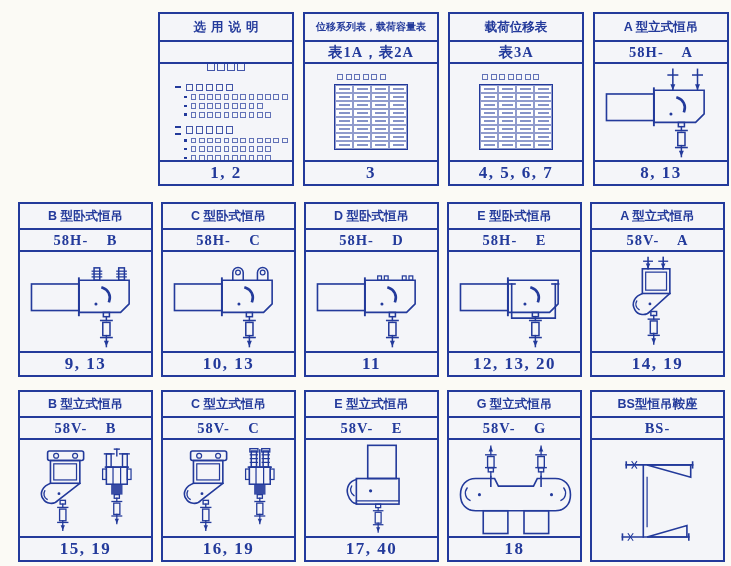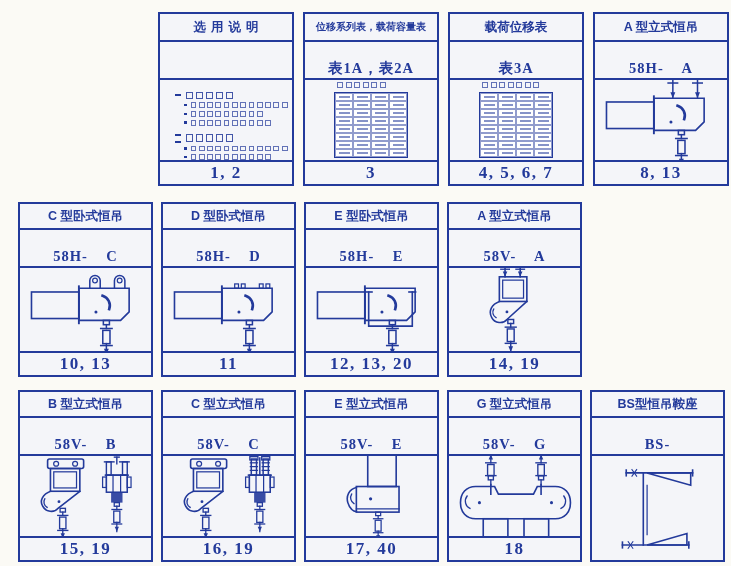--- a/index.html
+++ b/index.html
@@ -33,21 +33,21 @@
     color:var(--ink);font-weight:700;font-size:12.5px;
     white-space:nowrap;overflow:hidden;
   }
   #row2 .p-title,#row3 .p-title{height:24px;min-height:24px;}
   .p-title.wide{letter-spacing:5px;padding-left:5px;}
   .p-sub{
     height:20px;min-height:20px;border-bottom:2px solid var(--ink);
     display:flex;align-items:center;justify-content:center;
     color:var(--ink);font-weight:700;font-size:14.5px;
     font-family:"Liberation Serif", serif;
-    white-space:pre;letter-spacing:1px;margin-top:16px;
+    white-space:pre;letter-spacing:1px;
   }
   .p-body{
     flex:1;display:flex;align-items:center;justify-content:center;
     overflow:hidden;
   }
   .p-foot{
     height:22px;min-height:22px;border-top:2px solid var(--ink);
     display:flex;align-items:center;justify-content:center;
     color:var(--ink);font-weight:700;font-size:17px;
     font-family:"Liberation Serif", serif;
@@ -622,20 +622,30 @@
       <svg class="draw" viewBox="0 0 135 100">
           <use href="#hh-a" xlink:href="#hh-a"></use>
         </svg>
     </div>
     <div class="p-foot">8, 13</div>
   </div>
 </div>
 
 <div class="row" id="row2">
 
+  <div class="panel">
+    <div class="p-title">B 型卧式恒吊</div>
+    <div class="p-sub">58H-    B</div>
+    <div class="p-body">
+      <svg class="draw" viewBox="0 0 135 100">
+          <use href="#hh-b" xlink:href="#hh-b"></use>
+        </svg>
+    </div>
+    <div class="p-foot">9, 13</div>
+  </div>
 
   <div class="panel">
     <div class="p-title">C 型卧式恒吊</div>
     <div class="p-sub">58H-    C</div>
     <div class="p-body">
       <svg class="draw" viewBox="0 0 135 100">
           <use href="#hh-c" xlink:href="#hh-c"></use>
         </svg>
     </div>
     <div class="p-foot">10, 13</div>

